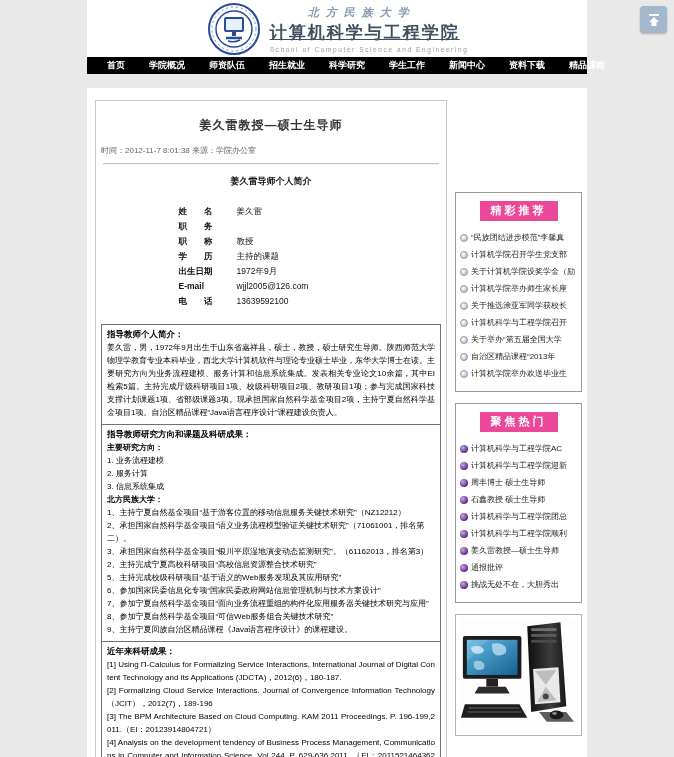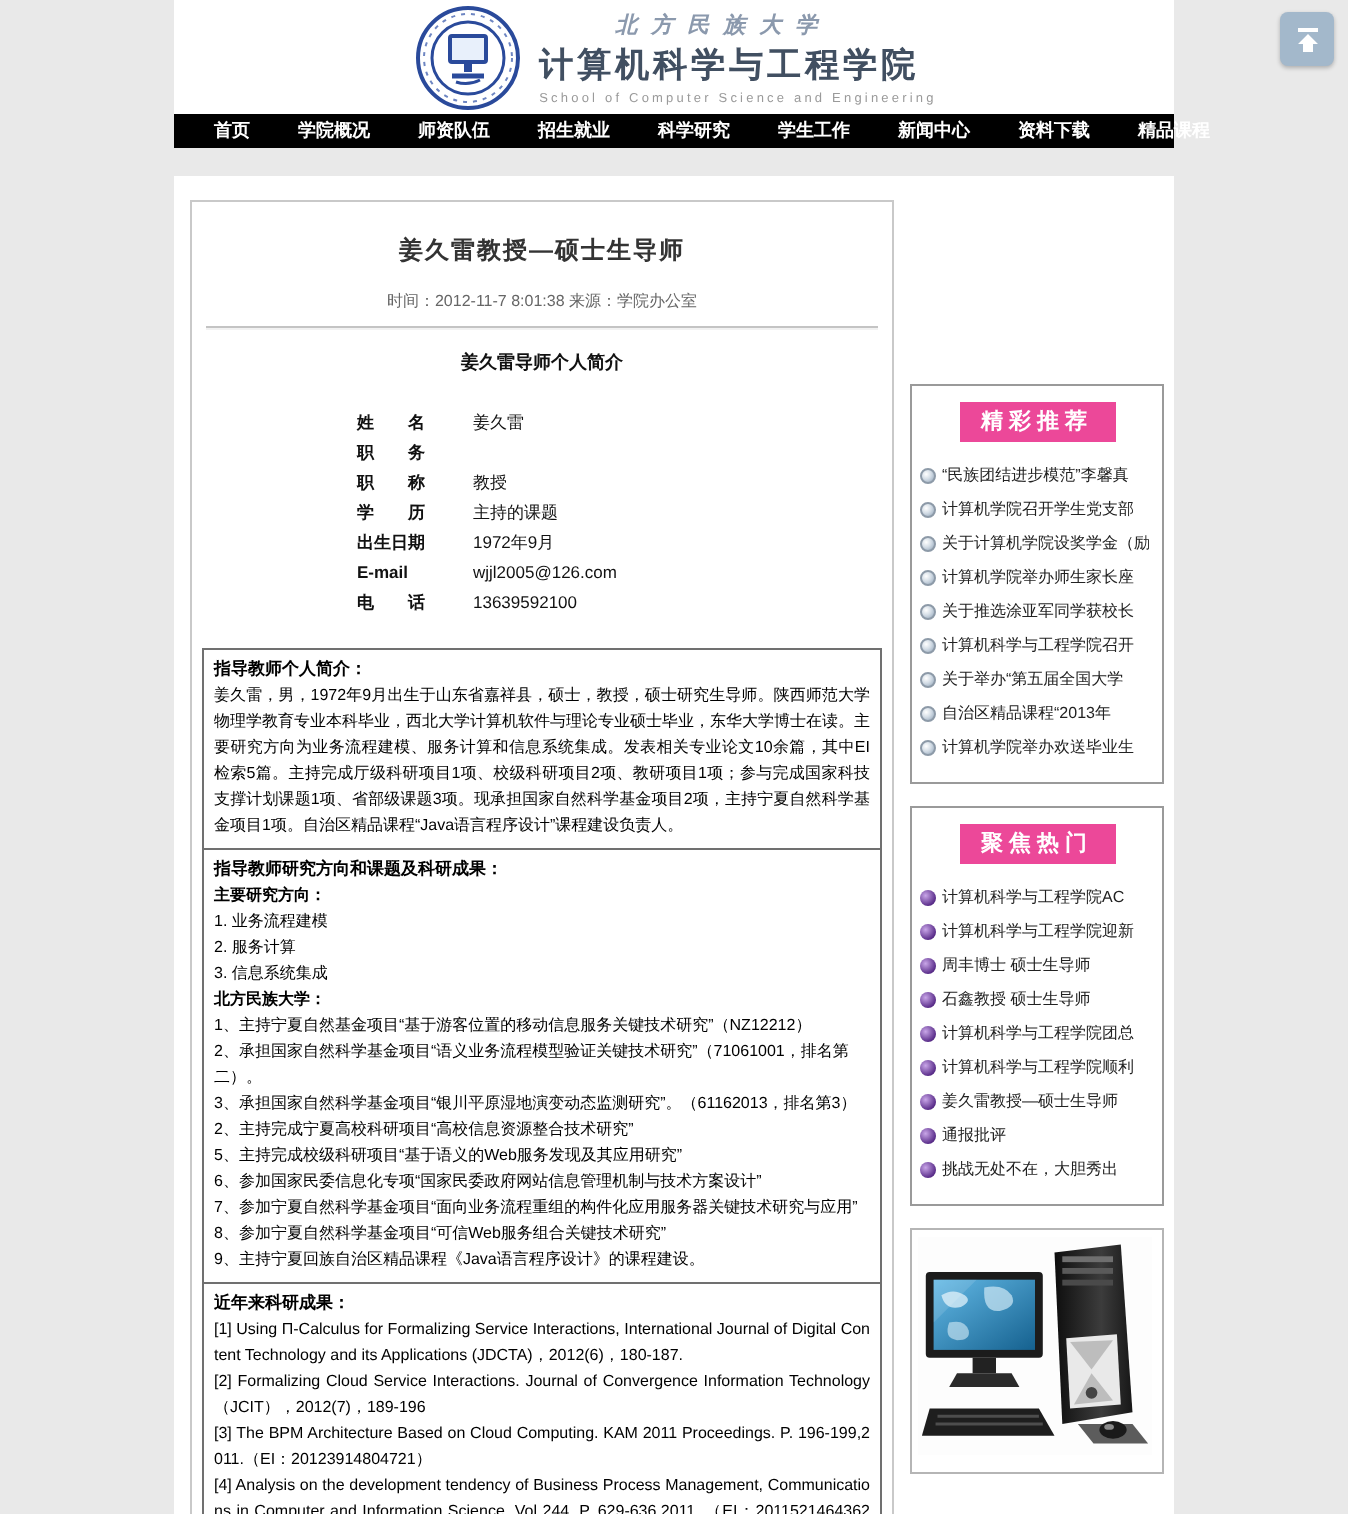--- a/index.html
+++ b/index.html
@@ -5,32 +5,32 @@
   * { margin:0; padding:0; box-sizing:border-box; }
   html,body { width:674px; height:757px; overflow:hidden; }
   body { background:#e9e9e9; font-family:"Liberation Sans", sans-serif; position:relative; }
   .page { width:500px; margin:0 auto; position:relative; }
 
   
   .header { background:#fff; height:57px; display:flex; align-items:center; padding-left:2px;justify-content:center; }
   .logo { width:52px; height:52px; flex:none; }
   .header-text { padding-left:10px; }
   .uni-script { font-family:"DejaVu Serif", serif; font-style:italic; font-weight:bold; color:#8b99ad; font-size:11px; letter-spacing:7px; margin-left:38px; }
-  .school-title { font-size:17px; font-weight:bold; color:#414f61; letter-spacing:2px; margin-top:1px; }
+  .school-title { font-size:17px; font-weight:bold; color:#414f61; letter-spacing:2px; margin-top:1px;text-decoration:underline; }
   .school-en { font-size:6.5px; color:#9a9a9a; letter-spacing:1.6px; margin-top:2px; }
 
   
   .nav { background:#000000; height:17px; display:flex; align-items:flex-start; padding-left:8px; }
   .nav-item { color:#fff; font-size:9px; font-weight:bold; padding:0 12px; line-height:17px; cursor:pointer; white-space:nowrap; }
 
   
   .main { background:#fff; margin-top:14px; min-height:622px; display:flex; padding:12px 5px 0 8px; }
   .article { width:352px; border:1px solid #c9c9c9; padding:0 5px 12px; background:#fff; }
   .article-title { margin-top:16px; text-align:center; font-size:12px; font-weight:bold; color:#333; letter-spacing:1px; }
-  .article-meta { text-align:center; font-size:8px; color:#666; margin:11px 0 7px; }
+  .article-meta { font-size:8px; color:#666; margin:11px 0 7px; }
   .divider { border-top:1px solid #c4c4c4; border-bottom:1px solid #f2f2f2; height:2px; margin:0 2px 10px; }
   .intro-heading { text-align:center; font-size:9px; font-weight:bold; color:#111; margin:8px 0 16px; }
   .profile { width:185px; margin:0 auto 16px; font-size:8.5px; color:#111; }
   .profile-row { display:flex; line-height:15px; }
   .profile-label { font-weight:bold; width:58px; flex:none; }
   .sec { border:1px solid #707070; margin-top:-1px; padding:3px 5px 5px; font-size:8px; line-height:13px; color:#000; word-break:break-all; text-align:justify; }
   .sec-heading { font-weight:bold; font-size:8.5px; text-align:left; }
   .sub-heading { font-weight:bold; text-align:left; }
   .sec-line { text-align:left; }
 

